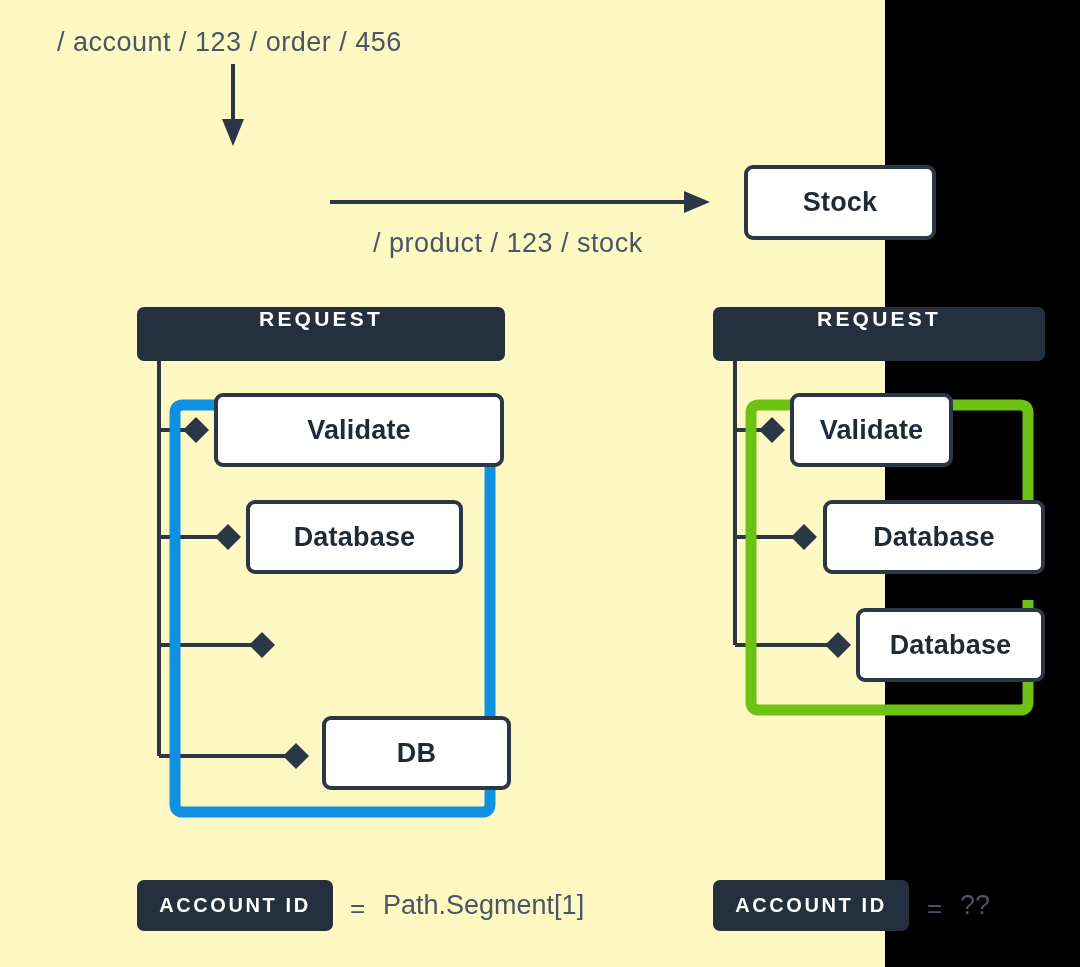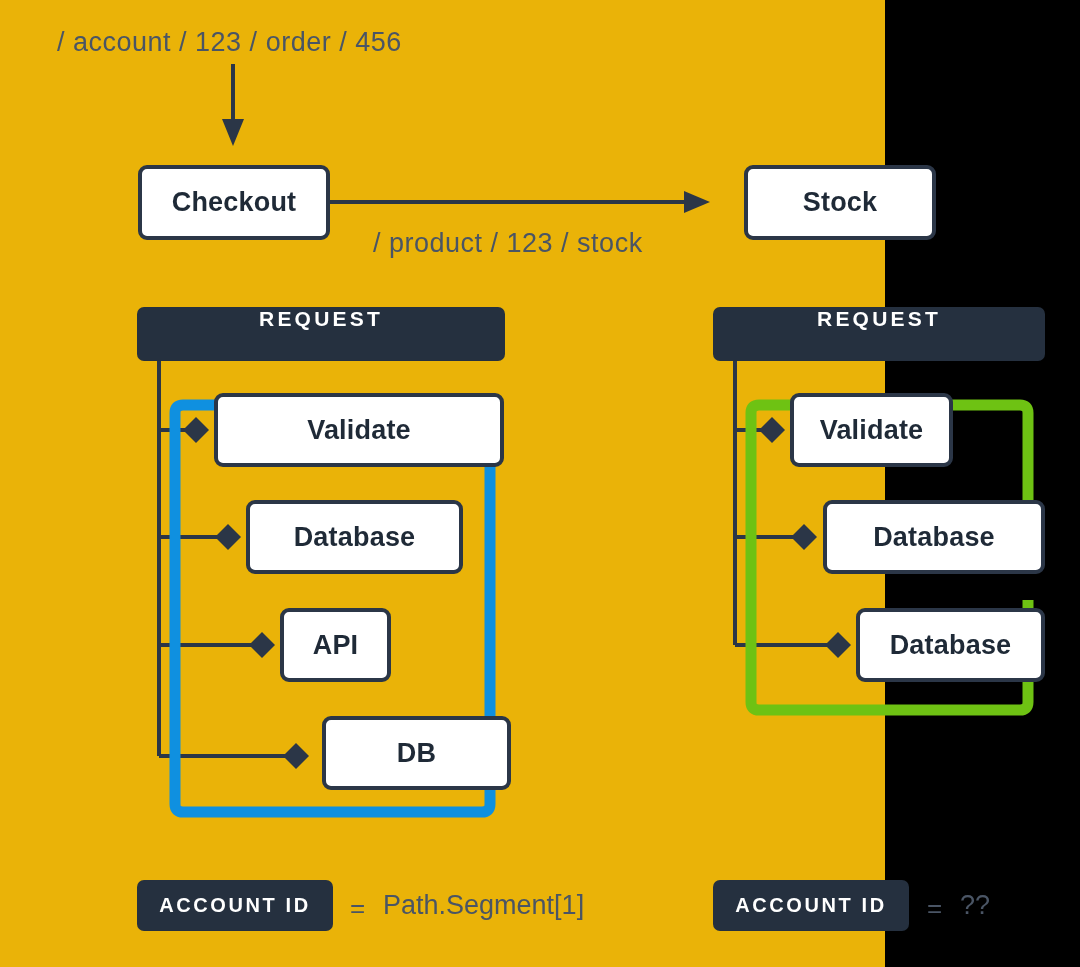--- a/index.html
+++ b/index.html
@@ -10,21 +10,21 @@
   body {
     width: 1080px;
     height: 967px;
     font-family: "Liberation Sans", sans-serif;
     overflow: hidden;
   }
   #stage {
     position: relative;
     width: 885px;
     height: 967px;
-    background: #eab308;
+    background: #fef9c3;
   }
   svg.layer {
     position: absolute;
     top: 0;
     left: 0;
     width: 1080px;
     height: 967px;
   }
   .node-box {
     position: absolute;
@@ -140,45 +140,39 @@
 
     <g fill="#2b3647">
       <polygon points="772,417 785,430 772,443 759,430"></polygon>
       <polygon points="804,524 817,537 804,550 791,537"></polygon>
       <polygon points="838,632 851,645 838,658 825,645"></polygon>
     </g>
   </svg>
 
   <div class="path-label" style="left:57px; top:27px;">/ account / 123 / order / 456</div>
 
-  <div class="node-box" style="left:138px; top:165px; width:192px; height:75px;">
-    <span>Checkout</span>
-  </div>
 
   <div class="node-box" style="left:744px; top:165px; width:192px; height:75px;">
     <span>Stock</span>
   </div>
 
   <div class="path-label" style="left:373px; top:228px;">/ product / 123 / stock</div>
 
   <div class="header-bar" style="left:137px; top:307px; width:368px; height:54px;">
     <span>REQUEST</span>
   </div>
 
   <div class="node-box" style="left:214px; top:393px; width:290px; height:74px;">
     <span>Validate</span>
   </div>
 
   <div class="node-box" style="left:246px; top:500px; width:217px; height:74px;">
     <span>Database</span>
   </div>
 
-  <div class="node-box" style="left:280px; top:608px; width:111px; height:74px;">
-    <span>API</span>
-  </div>
 
   <div class="node-box" style="left:314px; top:716px; width:189px; height:74px;margin-left:8px;">
     <span>DB</span>
   </div>
 
   <div class="header-bar" style="left:713px; top:307px; width:332px; height:54px;">
     <span>REQUEST</span>
   </div>
 
   <div class="node-box" style="left:790px; top:393px; width:163px; height:74px;">

